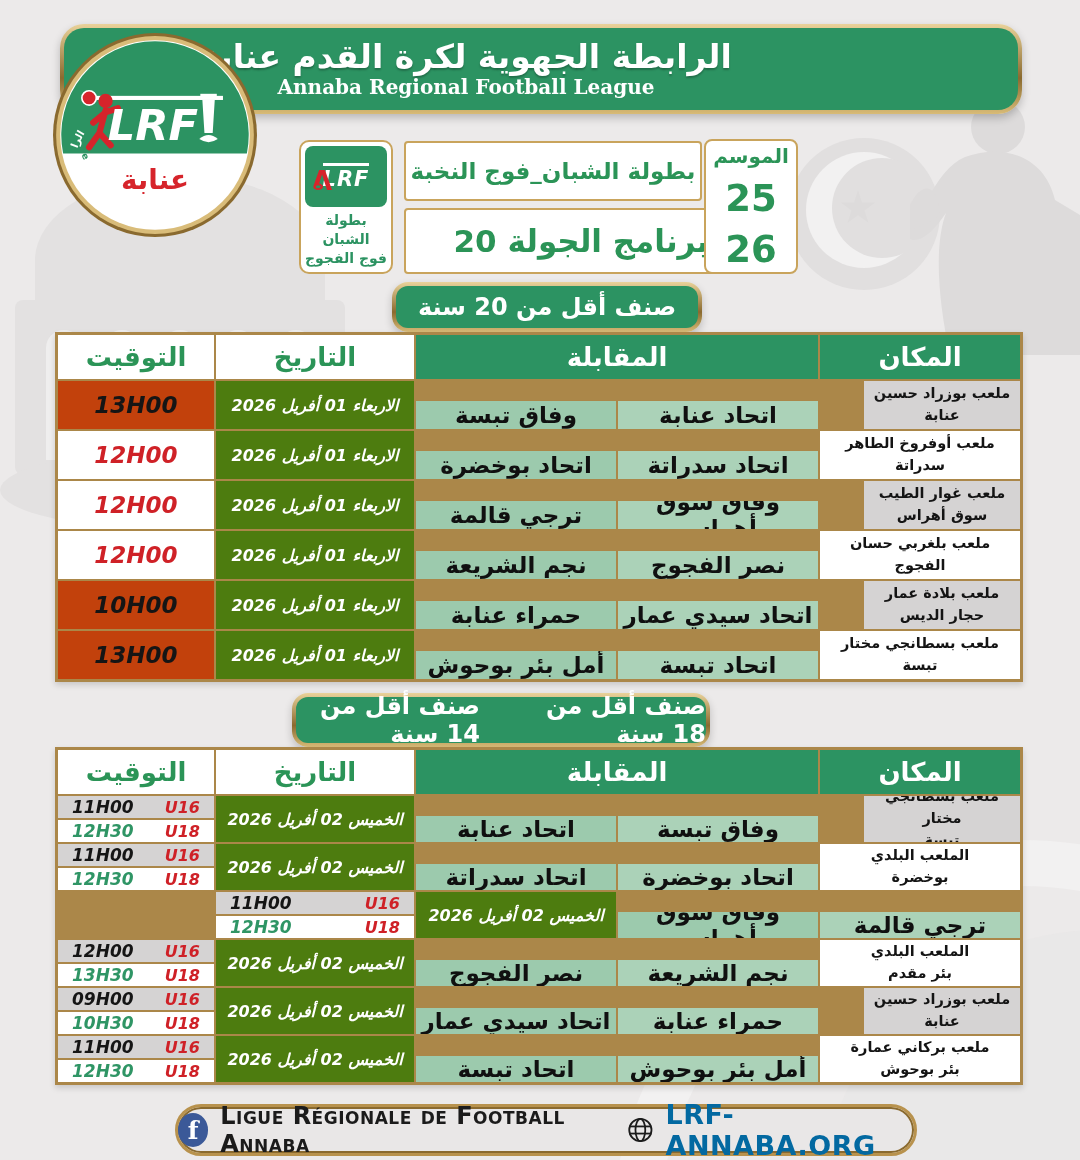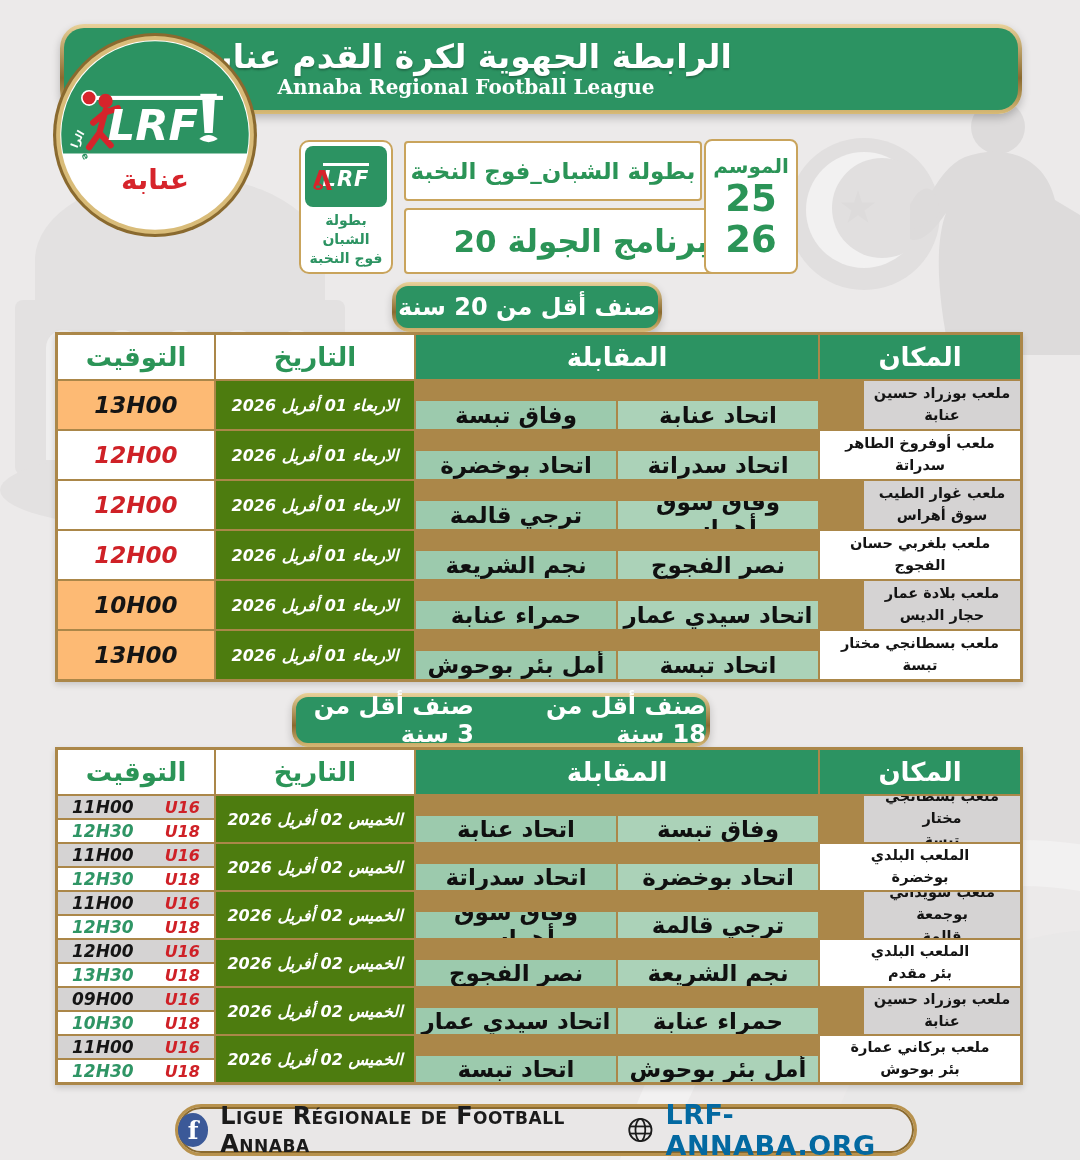--- a/index.html
+++ b/index.html
@@ -34,47 +34,47 @@
                border-radius:10px;box-sizing:border-box;display:flex;flex-direction:column;align-items:center;padding:4px;}
   .mini-logo{width:82px;height:76px;background:#2c9362;border-radius:8px;display:flex;align-items:center;justify-content:center;position:relative;}
   .mini-logo .abbr{color:#fff;font-weight:bold;font-style:italic;font-size:21px;letter-spacing:1px;border-top:3px solid #fff;padding-top:1px;}
   .mini-logo .runner{position:absolute;left:7px;top:20px;color:#d6242b;font-size:26px;font-weight:bold;}
   .badge-small .txt{color:#2c9362;font-weight:bold;font-size:14px;text-align:center;line-height:1.35;margin-top:4px;}
   .champ-box{position:absolute;left:404px;top:141px;width:298px;height:60px;background:#fff;border:2px solid #c9a45c;border-radius:4px;
              box-sizing:border-box;display:flex;align-items:center;justify-content:center;color:#2b9457;font-size:23px;font-weight:bold;}
   .round-box{position:absolute;left:404px;top:208px;width:354px;height:66px;background:#fff;border:2px solid #c9a45c;border-radius:4px;
              box-sizing:border-box;display:flex;align-items:center;justify-content:center;color:#2b9457;font-size:31px;font-weight:bold;}
   .season-box{position:absolute;left:704px;top:139px;width:94px;height:135px;background:#fff;border:2px solid #c9a45c;border-radius:8px;
-              box-sizing:border-box;display:flex;flex-direction:column;align-items:center;justify-content:center;gap:2px;}
+              box-sizing:border-box;display:flex;flex-direction:column;align-items:center;justify-content:center;gap:12px;}
   .season-box .lbl{color:#2b9457;font-size:20px;font-weight:bold;}
   .season-box .yr{color:#2b9457;font-size:37px;font-weight:bold;line-height:1.05;}
   
   .sec-title{position:absolute;border-radius:16px;padding:4px;box-sizing:border-box;
              background:linear-gradient(180deg,#e9d29a,#8a6a2f 60%,#d8bb77);box-shadow:0 4px 8px rgba(0,0,0,.2);}
   .sec-in{width:100%;height:100%;background:#2c9362;border-radius:12px;display:flex;align-items:center;justify-content:center;
           gap:42px;color:#fff;font-size:24px;font-weight:bold;}
-  .t-u20{left:392px;top:282px;width:270px;height:50px;border-radius:18px;}
+  .t-u20{left:392px;top:282px;width:310px;height:50px;}
   .t-youth{left:292px;top:693px;width:418px;height:54px;}
   
   .sched{position:absolute;left:55px;width:968px;background:#ab8749;padding:3px;box-sizing:border-box;box-shadow:0 3px 6px rgba(0,0,0,.15);}
   .sched.t1{top:332px;} .sched.t2{top:747px;}
   .t-head,.t-row{display:grid;grid-template-columns:200px 200px 200px 198px 156px;gap:2px;}
   .t-row{margin-top:2px;}
   .t-head{height:44px;} .t1 .t-row{height:48px;} .t2 .t-row{height:46px;}
   .cell{display:flex;align-items:center;justify-content:center;text-align:center;overflow:hidden;}
   .h-green{background:#2c9362;color:#fff;font-size:26px;font-weight:bold;}
   .h-white{background:#fff;color:#2b9457;font-size:26px;font-weight:bold;}
   .match-span{grid-column:span 2;}
   .venue{flex-direction:column;font-size:14.5px;font-weight:bold;color:#141414;line-height:1.5;}
   .venue.gray{background:#d5d3d3;margin-left:44px;} .venue.white{background:#fff;}
   .team{font-size:23px;font-weight:bold;color:#101010;margin-top:20px;}
   .team.home{background:#abd2b8;} .team.away{background:#9ccaad;}
   .date{background:#4d7c0f;color:#fff;font-size:16px;font-weight:bold;font-style:italic;}
   .time1{font-size:23px;font-weight:bold;font-style:italic;direction:ltr;}
-  .time1.tan{background:#fdba74;color:#151515;} .time1.white{background:#fff;color:#cf2127;}
+  .time1.tan{background:#c2410c;color:#151515;} .time1.white{background:#fff;color:#cf2127;}
   .time2{flex-direction:column;padding:0;background:#ab8749;gap:2px;align-items:stretch;}
   .sub{flex:1;display:flex;align-items:center;justify-content:space-between;padding:0 14px;}
   .sub.u16{background:#d5d3d3;} .sub.u18{background:#fff;}
   .sub .lbl{color:#cf2127;font-weight:bold;font-style:italic;font-size:16px;}
   .sub .tm{font-weight:bold;font-style:italic;font-size:17px;direction:ltr;}
   .sub.u16 .tm{color:#151515;} .sub.u18 .tm{color:#2f9565;}
   
   .footer{position:absolute;left:175px;top:1104px;width:742px;height:52px;direction:ltr;background:#e9e7e7;
           border:3px solid #b8924d;border-radius:28px;box-sizing:border-box;display:flex;align-items:center;justify-content:center;gap:12px;
           box-shadow:0 0 0 2px #8a6a2f inset;}
@@ -151,21 +151,21 @@
     </text>
   </svg>
 
   <div class="badge-small">
     <div class="mini-logo">
       <span class="runner">ᕕ</span>
       <span class="abbr">LRF</span>
     </div>
     <div class="txt">
       <div>بطولة الشبان</div>
-      <div>فوج النخبة</div>
+      <div>فوج الفجوج</div>
     </div>
   </div>
   <div class="champ-box">بطولة الشبان_فوج النخبة</div>
   <div class="round-box">برنامج الجولة 20</div>
   <div class="season-box">
     <div class="lbl">الموسم</div>
     <div class="yr">25</div>
     <div class="yr">26</div>
   </div>
 
@@ -241,21 +241,21 @@
           <div class="cell team away">أمل بئر بوحوش</div>
           <div class="cell date">الاربعاء 01 أفريل 2026</div>
           <div class="cell time1 tan">13H00</div>
         </div>
       </div>
   </div>
 
   <div class="sec-title t-youth">
     <div class="sec-in">
       <span>صنف أقل من 18 سنة</span>
-      <span>صنف أقل من 3 سنة</span>
+      <span>صنف أقل من 14 سنة</span>
     </div>
   </div>
   <div class="sched t2">
     <div class="t-head">
       <div class="cell h-green">المكان</div>
       <div class="cell h-green match-span">المقابلة</div>
       <div class="cell h-white">التاريخ</div>
       <div class="cell h-white">التوقيت</div>
     </div>
     <div id="youth-body">
@@ -291,24 +291,20 @@
               <div class="lbl">U16</div>
               <div class="tm">11H00</div>
             </div>
             <div class="sub u18">
               <div class="lbl">U18</div>
               <div class="tm">12H30</div>
             </div>
           </div>
         </div>
         <div class="t-row">
-          <div class="cell venue gray">
-            <div class="vl">ملعب سويداني بوجمعة</div>
-            <div class="vl">قالمة</div>
-          </div>
           <div class="cell team home">ترجي قالمة</div>
           <div class="cell team away">وفاق سوق أهراس</div>
           <div class="cell date">الخميس 02 أفريل 2026</div>
           <div class="cell time2">
             <div class="sub u16">
               <div class="lbl">U16</div>
               <div class="tm">11H00</div>
             </div>
             <div class="sub u18">
               <div class="lbl">U18</div>

